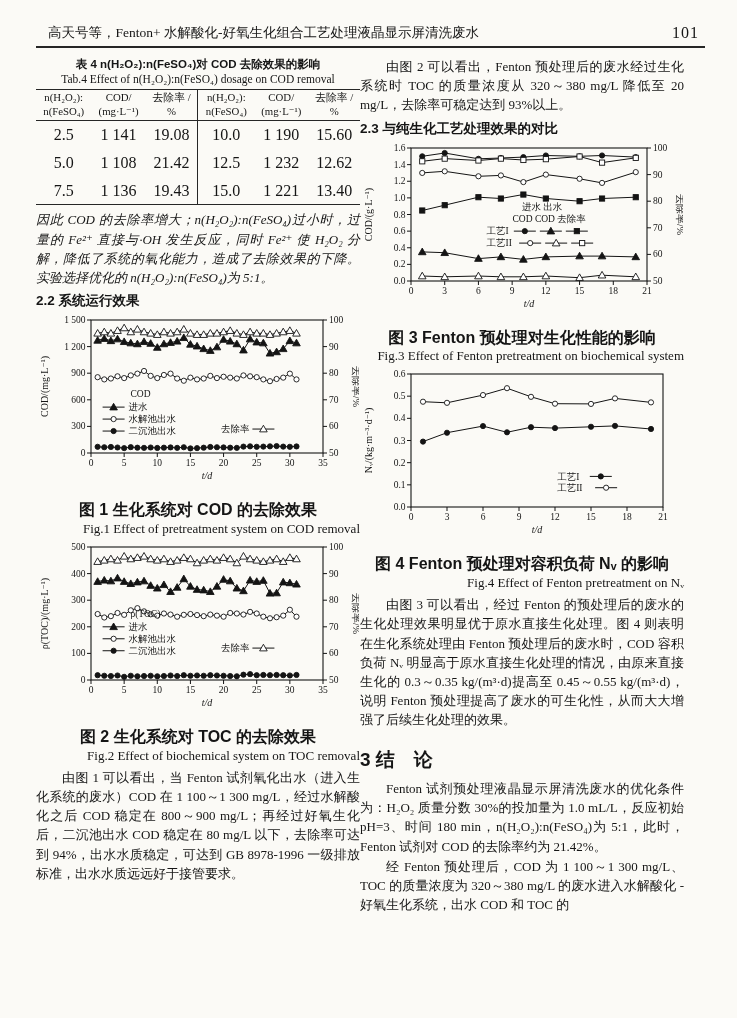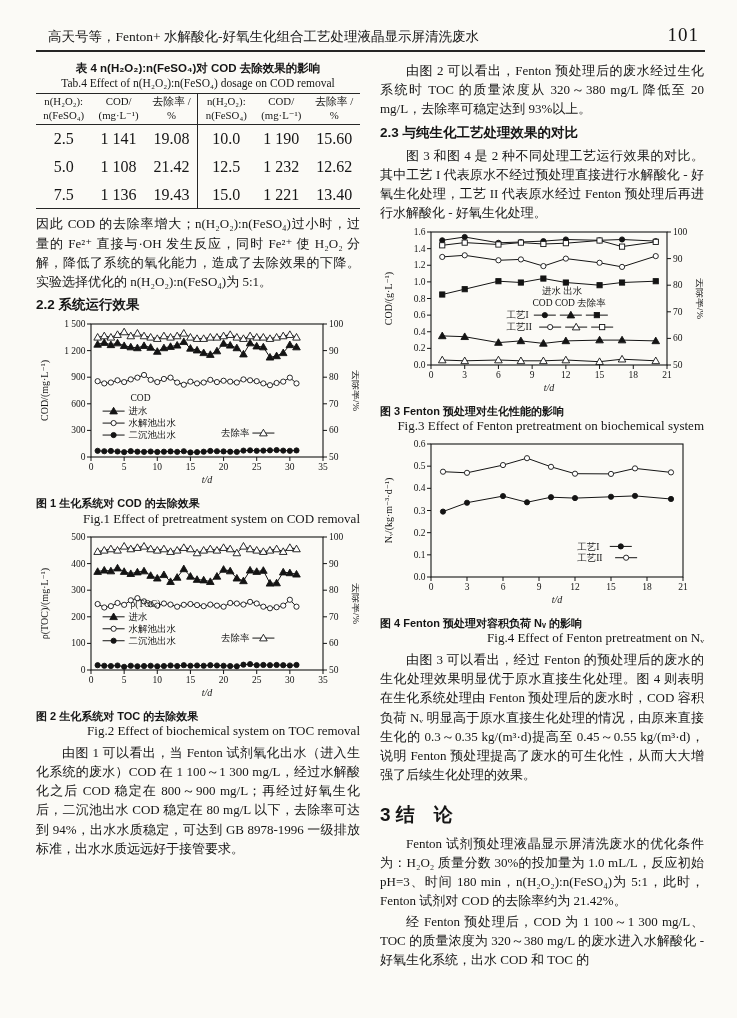--- a/index.html
+++ b/index.html
@@ -1,41 +1,41 @@
 <!DOCTYPE html>
 <html><head>
 <meta charset="utf-8">
 <style>
   html,body{margin:0;padding:0;background:#d8d6d0;}
   .page{width:737px;height:1018px;box-sizing:border-box;background:#fbfaf6;color:#151515;
         font-family:"Liberation Serif","DejaVu Serif",serif;position:relative;
         padding:24px 32px 16px 36px;overflow:hidden;box-shadow:0 0 6px rgba(0,0,0,.35);}
   .header{display:flex;justify-content:space-between;align-items:flex-end;
           border-bottom:2.2px solid #262626;padding:0 6px 4px 12px;font-size:13.5px;}
-  .header .pn{font-size:19px;letter-spacing:1px;}
-  .cols{display:flex;gap:20px;margin-top:9px;}
+  .header .pn{font-size:16px;letter-spacing:1px;}
+  .cols{display:flex;margin-top:9px;}
   .col{width:324px;font-size:13px;line-height:1.48;text-align:justify;}
   .para{margin:0 0 1px 0;text-indent:2em;}
-  .para.flush{text-indent:0;}
+  .para.flush{text-indent:0;font-style:italic;}
   .sec{font-family:"Liberation Sans","DejaVu Sans",sans-serif;font-weight:bold;
        font-size:13.5px;margin:4px 0 3px 0;text-indent:0;}
   .sec.big{font-size:19px;margin:16px 0 5px 0;}
   .tbl-title-zh{text-align:center;font-size:11.5px;font-weight:bold;
        font-family:"Liberation Sans","DejaVu Sans",sans-serif;line-height:1.3;}
   .tbl-title-en{text-align:center;font-size:11.5px;line-height:1.35;margin-bottom:2px;}
   table.t4{width:100%;border-collapse:collapse;border-top:1.6px solid #262626;
        border-bottom:1.6px solid #262626;margin-bottom:5px;}
   table.t4 th{font-weight:normal;font-size:10.8px;padding:1px 0 2px 0;
        border-bottom:1.1px solid #262626;line-height:1.25;text-align:center;}
   table.t4 td{font-size:16px;text-align:center;padding:2px 0;}
   table.t4 .vd{border-right:1.1px solid #262626;}
   .figure{margin:4px 0 3px 0;}
   .chart{display:flex;justify-content:center;}
-  .cap-zh{font-size:11px;font-weight:bold;
-       font-family:"Liberation Sans","DejaVu Sans",sans-serif;margin-top:9px;line-height:1.3;}
+  .cap-zh{text-align:center;font-size:16px;font-weight:bold;
+       font-family:"Liberation Sans","DejaVu Sans",sans-serif;margin-top:17px;line-height:1.3;}
   .cap-en{text-align:right;font-size:13px;line-height:1.3;margin-bottom:2px;}
   svg text{font-family:"Liberation Serif","DejaVu Serif",serif;fill:#151515;}
 </style>
 </head>
 <body>
 
 <div class="page">
 
   <div class="header">
     <span>高天号等，Fenton+ 水解酸化-好氧生化组合工艺处理液晶显示屏清洗废水</span>
@@ -514,21 +514,20 @@
         <div class="cap-zh">图 2  生化系统对 TOC 的去除效果</div>
         <div class="cap-en">Fig.2  Effect of biochemical system on TOC removal</div>
       </div>
 
       <p class="para">由图 1 可以看出，当 Fenton 试剂氧化出水（进入生化系统的废水）COD 在 1 100～1 300 mg/L，经过水解酸化之后 COD 稳定在 800～900 mg/L；再经过好氧生化后，二沉池出水 COD 稳定在 80 mg/L 以下，去除率可达到 94%，出水水质稳定，可达到 GB 8978-1996 一级排放标准，出水水质远远好于接管要求。</p>
     </div>
 
     <div class="col">
       <p class="para">由图 2 可以看出，Fenton 预处理后的废水经过生化系统时 TOC 的质量浓度从 320～380 mg/L 降低至 20 mg/L，去除率可稳定达到 93%以上。</p>
       <div class="sec">2.3  与纯生化工艺处理效果的对比</div>
-      <p class="para">图 3 和图 4 是 2 种不同处理工艺运行效果的对比。其中工艺 I 代表原水不经过预处理直接进行水解酸化 - 好氧生化处理，工艺 II 代表原水经过 Fenton 预处理后再进行水解酸化 - 好氧生化处理。</p>
 
       <div class="figure">
         <div class="chart">
             <svg width="322" height="168" viewBox="0 0 322 168">
               <rect x="50" y="5" width="236" height="133" fill="none" stroke="#141414" stroke-width="1.1"></rect>
               <line x1="50" y1="138" x2="50" y2="142" stroke="#141414" stroke-width="1"></line>
               <text x="50" y="151" text-anchor="middle" font-size="9.5">0</text>
               <line x1="83.71428571428572" y1="138" x2="83.71428571428572" y2="142" stroke="#141414" stroke-width="1"></line>
               <text x="83.71428571428572" y="151" text-anchor="middle" font-size="9.5">3</text>
               <line x1="117.42857142857143" y1="138" x2="117.42857142857143" y2="142" stroke="#141414" stroke-width="1"></line>

